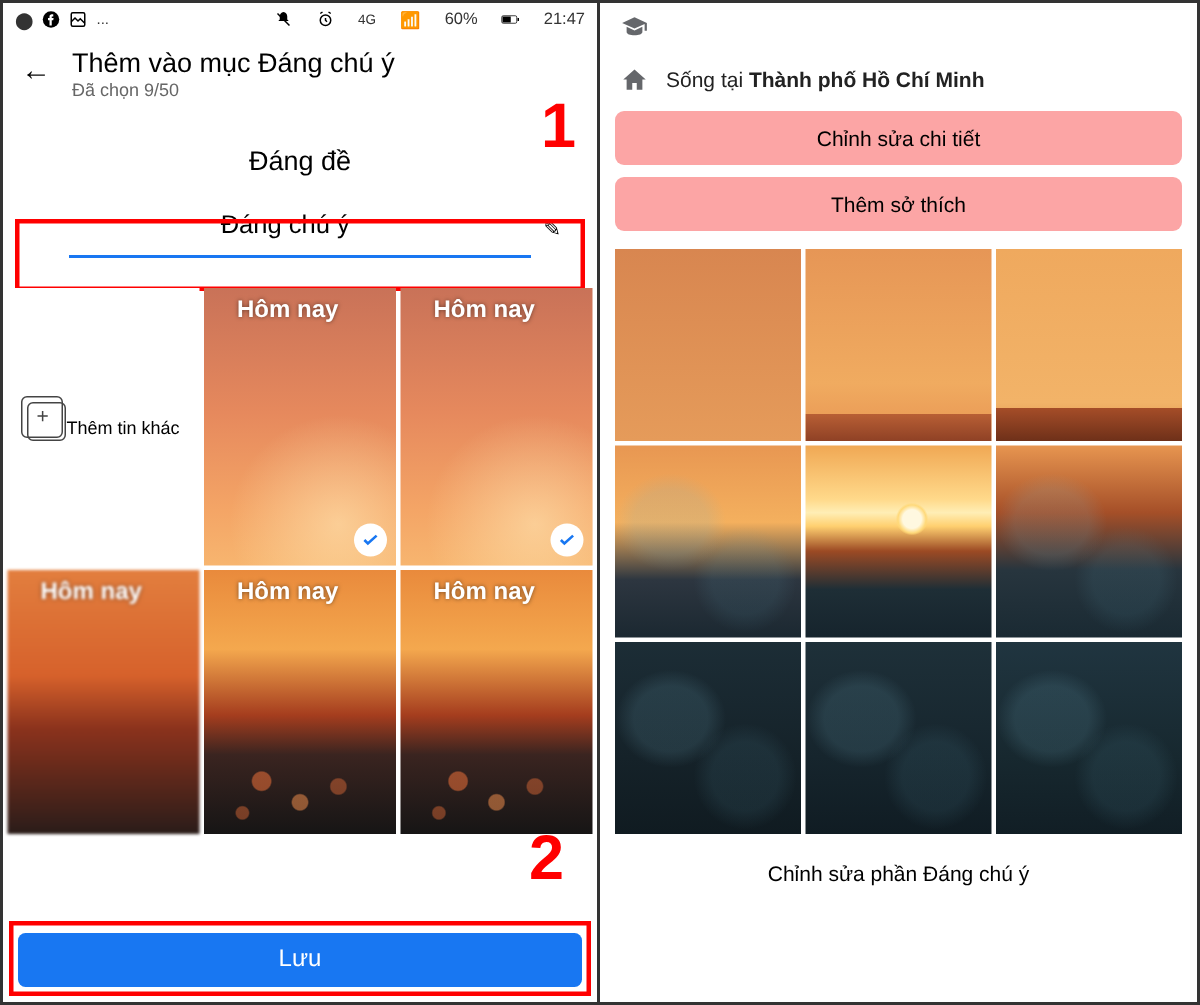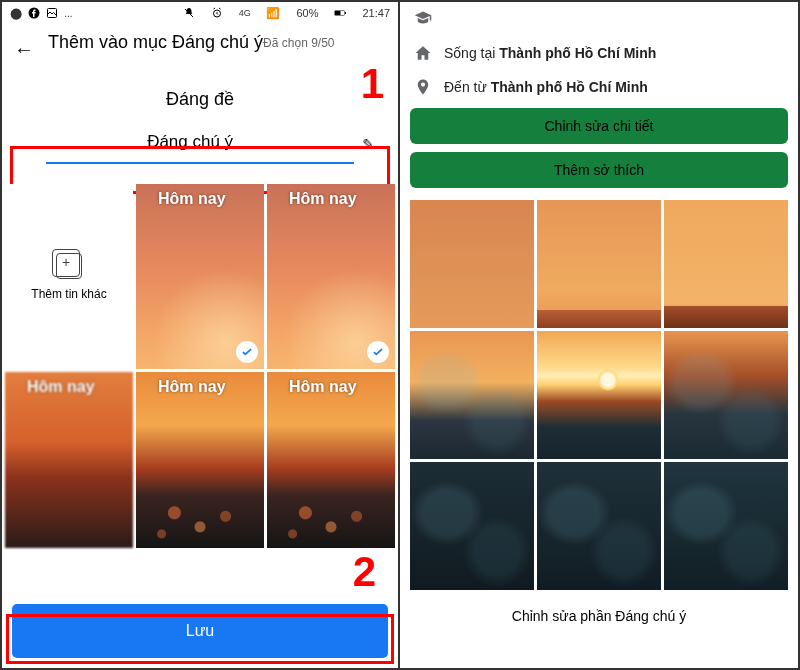--- a/index.html
+++ b/index.html
@@ -11,69 +11,69 @@
 
   
   .status-bar { height: 22px; background: #fff; display: flex; justify-content: space-between; align-items: center; padding: 0 8px; font-size: 11px; color: #333; }
   .status-left { display: flex; gap: 6px; align-items: center; }
   .status-right { display: flex; gap: 16px; align-items: center; }
   .sb-icon { width: 12px; height: 12px; display: inline-block; }
 
   
   .header { display: flex; align-items: flex-start; padding: 8px 12px 6px 12px; }
   .back-arrow { font-size: 20px; margin-right: 14px; margin-top: 4px; color: #000; }
-  .header-text { display: flex; flex-direction: row; align-items: center; }
+  .header-text { display: flex; flex-direction: column; }
   .header-title { font-size: 18px; font-weight: 400; color: #000; }
   .header-sub { font-size: 12px; color: #666; }
 
   .section-title { text-align: center; font-size: 18px; font-weight: 500; color: #000; margin-top: 24px; margin-bottom: 10px; }
 
   .title-input-wrap { position: relative; margin: 0 10px; padding: 6px 4px 14px 4px; }
   .title-row { display: flex; align-items: flex-end; justify-content: center; gap: 8px; padding: 6px 10px; position: relative; }
   .title-value { font-size: 17px; color: #000; flex: 1; text-align: center; }
   .pencil { font-size: 14px; color: #000; }
   .title-underline { height: 2px; background: #1877f2; margin: 4px 30px 0 30px; }
   .red-box-1 { position: absolute; border: 3px solid #ff0000; left: 8px; right: 8px; top: 144px; height: 48px; pointer-events: none; }
 
   .big-red-1 { position: absolute; right: 14px; top: 58px; font-size: 42px; font-weight: 700; color: #ff0000; }
   .big-red-2 { position: absolute; right: 22px; bottom: 72px; font-size: 42px; font-weight: 700; color: #ff0000; z-index: 5; }
 
   
   .story-grid { display: grid; grid-template-columns: repeat(3, 1fr); gap: 3px; padding: 0 3px; margin-top: 6px; }
   .story-cell { position: relative; height: 185px; background: #d0d0d0; overflow: hidden; }
   .story-cell.short { height: 176px; }
-  .add-more { background: #fff; display: flex; flex-direction: column; align-items: center; justify-content: center; }
+  .add-more { background: #fff; display: flex; flex-direction: row; align-items: center; justify-content: center; }
   .add-icon { width: 26px; height: 26px; border: 1.5px solid #444; border-radius: 4px; position: relative; margin-bottom: 8px; }
   .add-icon::before { content: "+"; position: absolute; left: 5px; top: 0px; font-size: 14px; color: #444; }
   .add-icon::after { content: ""; position: absolute; width: 26px; height: 26px; border: 1.5px solid #444; border-radius: 4px; left: -5px; top: -5px; }
   .add-text { font-size: 12px; color: #000; }
   .story-label { position: absolute; top: 6px; left: 22px; color: #fff; font-size: 16px; font-weight: 700; text-shadow: 0 0 3px rgba(0,0,0,0.5); z-index: 2; }
   .check-badge { position: absolute; right: 6px; bottom: 6px; width: 22px; height: 22px; background: #fff; border-radius: 50%; display: flex; align-items: center; justify-content: center; z-index: 2; }
   .check-badge svg { width: 14px; height: 14px; }
 
   
   .sky-top { background: linear-gradient(to bottom, #c97258 0%, #e6895d 45%, #f4a566 80%, #f7b56f 100%); }
   .sky-top::after { content:""; position:absolute; inset:0; background: radial-gradient(circle at 70% 85%, rgba(255,230,180,0.6) 0%, transparent 40%); }
   .sea-row { background: linear-gradient(to bottom, #e98a3c 0%, #f4a84e 30%, #a53d1e 55%, #3a2420 70%, #161515 100%); }
   .sea-blur { background: linear-gradient(to bottom, #e27e3e 0%, #d6612b 40%, #8b321c 60%, #2a1c19 100%); filter: blur(1px);}
   .bokeh::before { content:""; position:absolute; inset:0; background:
      radial-gradient(circle at 30% 80%, rgba(255,120,60,0.5) 0 6px, transparent 7px),
      radial-gradient(circle at 50% 88%, rgba(255,150,80,0.5) 0 5px, transparent 6px),
      radial-gradient(circle at 70% 82%, rgba(255,120,60,0.4) 0 5px, transparent 6px),
      radial-gradient(circle at 20% 92%, rgba(255,120,60,0.4) 0 4px, transparent 5px); }
 
   
-  .save-btn { position: absolute; left: 10px; right: 10px; bottom: 10px; height: 54px; background: #1877f2; color: #fff; border: none; border-radius: 5px; font-size: 16px; font-weight: 500; }
+  .save-btn { position: absolute; left: 10px; right: 10px; bottom: 10px; height: 36px; background: #1877f2; color: #fff; border: none; border-radius: 5px; font-size: 16px; font-weight: 500; }
   .red-box-2 { position: absolute; border: 3px solid #ff0000; left: 4px; right: 4px; bottom: 4px; height: 50px; pointer-events: none; }
 
   
   .info-row { display: flex; align-items: center; padding: 8px 14px; font-size: 14px; color: #222; gap: 12px; }
   .info-icon { width: 18px; height: 18px; color: #555; flex-shrink: 0; }
   .info-text b { font-weight: 600; }
-  .gray-btn { margin: 4px 10px; padding: 10px; background: #15803d; border-radius: 6px; text-align: center; font-size: 14px; color: #000; border: none; width: calc(100% - 20px); }
+  .gray-btn { margin: 4px 10px; padding: 10px; background: #fca5a5; border-radius: 6px; text-align: center; font-size: 14px; color: #000; border: none; width: calc(100% - 20px); }
 
   .featured-grid { margin: 8px 10px 0 10px; display: grid; grid-template-columns: repeat(3, 1fr); grid-template-rows: repeat(3, 1fr); gap: 3px; width: calc(100% - 20px); height: 390px; }
   .fg-cell { position: relative; overflow: hidden; }
   .fg-1 { background: linear-gradient(to bottom, #d88650 0%, #e59b5a 100%); }
   .fg-2 { background: linear-gradient(to bottom, #e69656 0%, #f0ab60 70%, #e89452 100%); }
   .fg-2::after{content:"";position:absolute;left:0;right:0;bottom:0;height:18px;background:linear-gradient(to bottom,#b85f35,#8f4125);}
   .fg-3 { background: linear-gradient(to bottom, #efa95e 0%, #f2b368 80%, #d78845 100%); }
   .fg-3::after{content:"";position:absolute;left:0;right:0;bottom:0;height:22px;background:linear-gradient(to bottom,#a54d28,#6e3019);}
   .fg-4 { background: linear-gradient(to bottom, #e89752 0%, #f4b05e 40%, #2d3640 70%, #1b2831 100%); }
   .fg-5 { background: linear-gradient(to bottom, #f0a854 0%, #ffd98a 28%, #ffeeb5 35%, #ffd070 42%, #9c4a24 55%, #1e2e36 75%, #16242d 100%); }
@@ -193,26 +193,20 @@
       <svg class="info-icon" viewBox="0 0 24 24" fill="#65676b">
           <path d="M12 2L1 7l11 5 9-4.1V14h2V7L12 2zM5 10.5V15c0 1.7 3.1 3 7 3s7-1.3 7-3v-4.5l-7 3.2-7-3.2z"></path>
         </svg>
     </div>
     <div class="info-row">
       <svg class="info-icon" viewBox="0 0 24 24" fill="#65676b">
           <path d="M12 3l10 9h-3v9h-5v-6h-4v6H5v-9H2l10-9z"></path>
         </svg>
       <span class="info-text"><span>Sống tại </span><b>Thành phố Hồ Chí Minh</b></span>
     </div>
-    <div class="info-row">
-      <svg class="info-icon" viewBox="0 0 24 24" fill="#65676b">
-          <path d="M12 2C8 2 5 5 5 9c0 5 7 13 7 13s7-8 7-13c0-4-3-7-7-7zm0 9.5A2.5 2.5 0 1112 6a2.5 2.5 0 010 5.5z"></path>
-        </svg>
-      <span class="info-text"><span>Đến từ </span><b>Thành phố Hồ Chí Minh</b></span>
-    </div>
 
     <button class="gray-btn">Chỉnh sửa chi tiết</button>
     <button class="gray-btn">Thêm sở thích</button>
 
     <div class="featured-grid">
       <div class="fg-cell fg-1"></div>
       <div class="fg-cell fg-2"></div>
       <div class="fg-cell fg-3"></div>
       <div class="fg-cell fg-4 wave"></div>
       <div class="fg-cell fg-5"></div>

